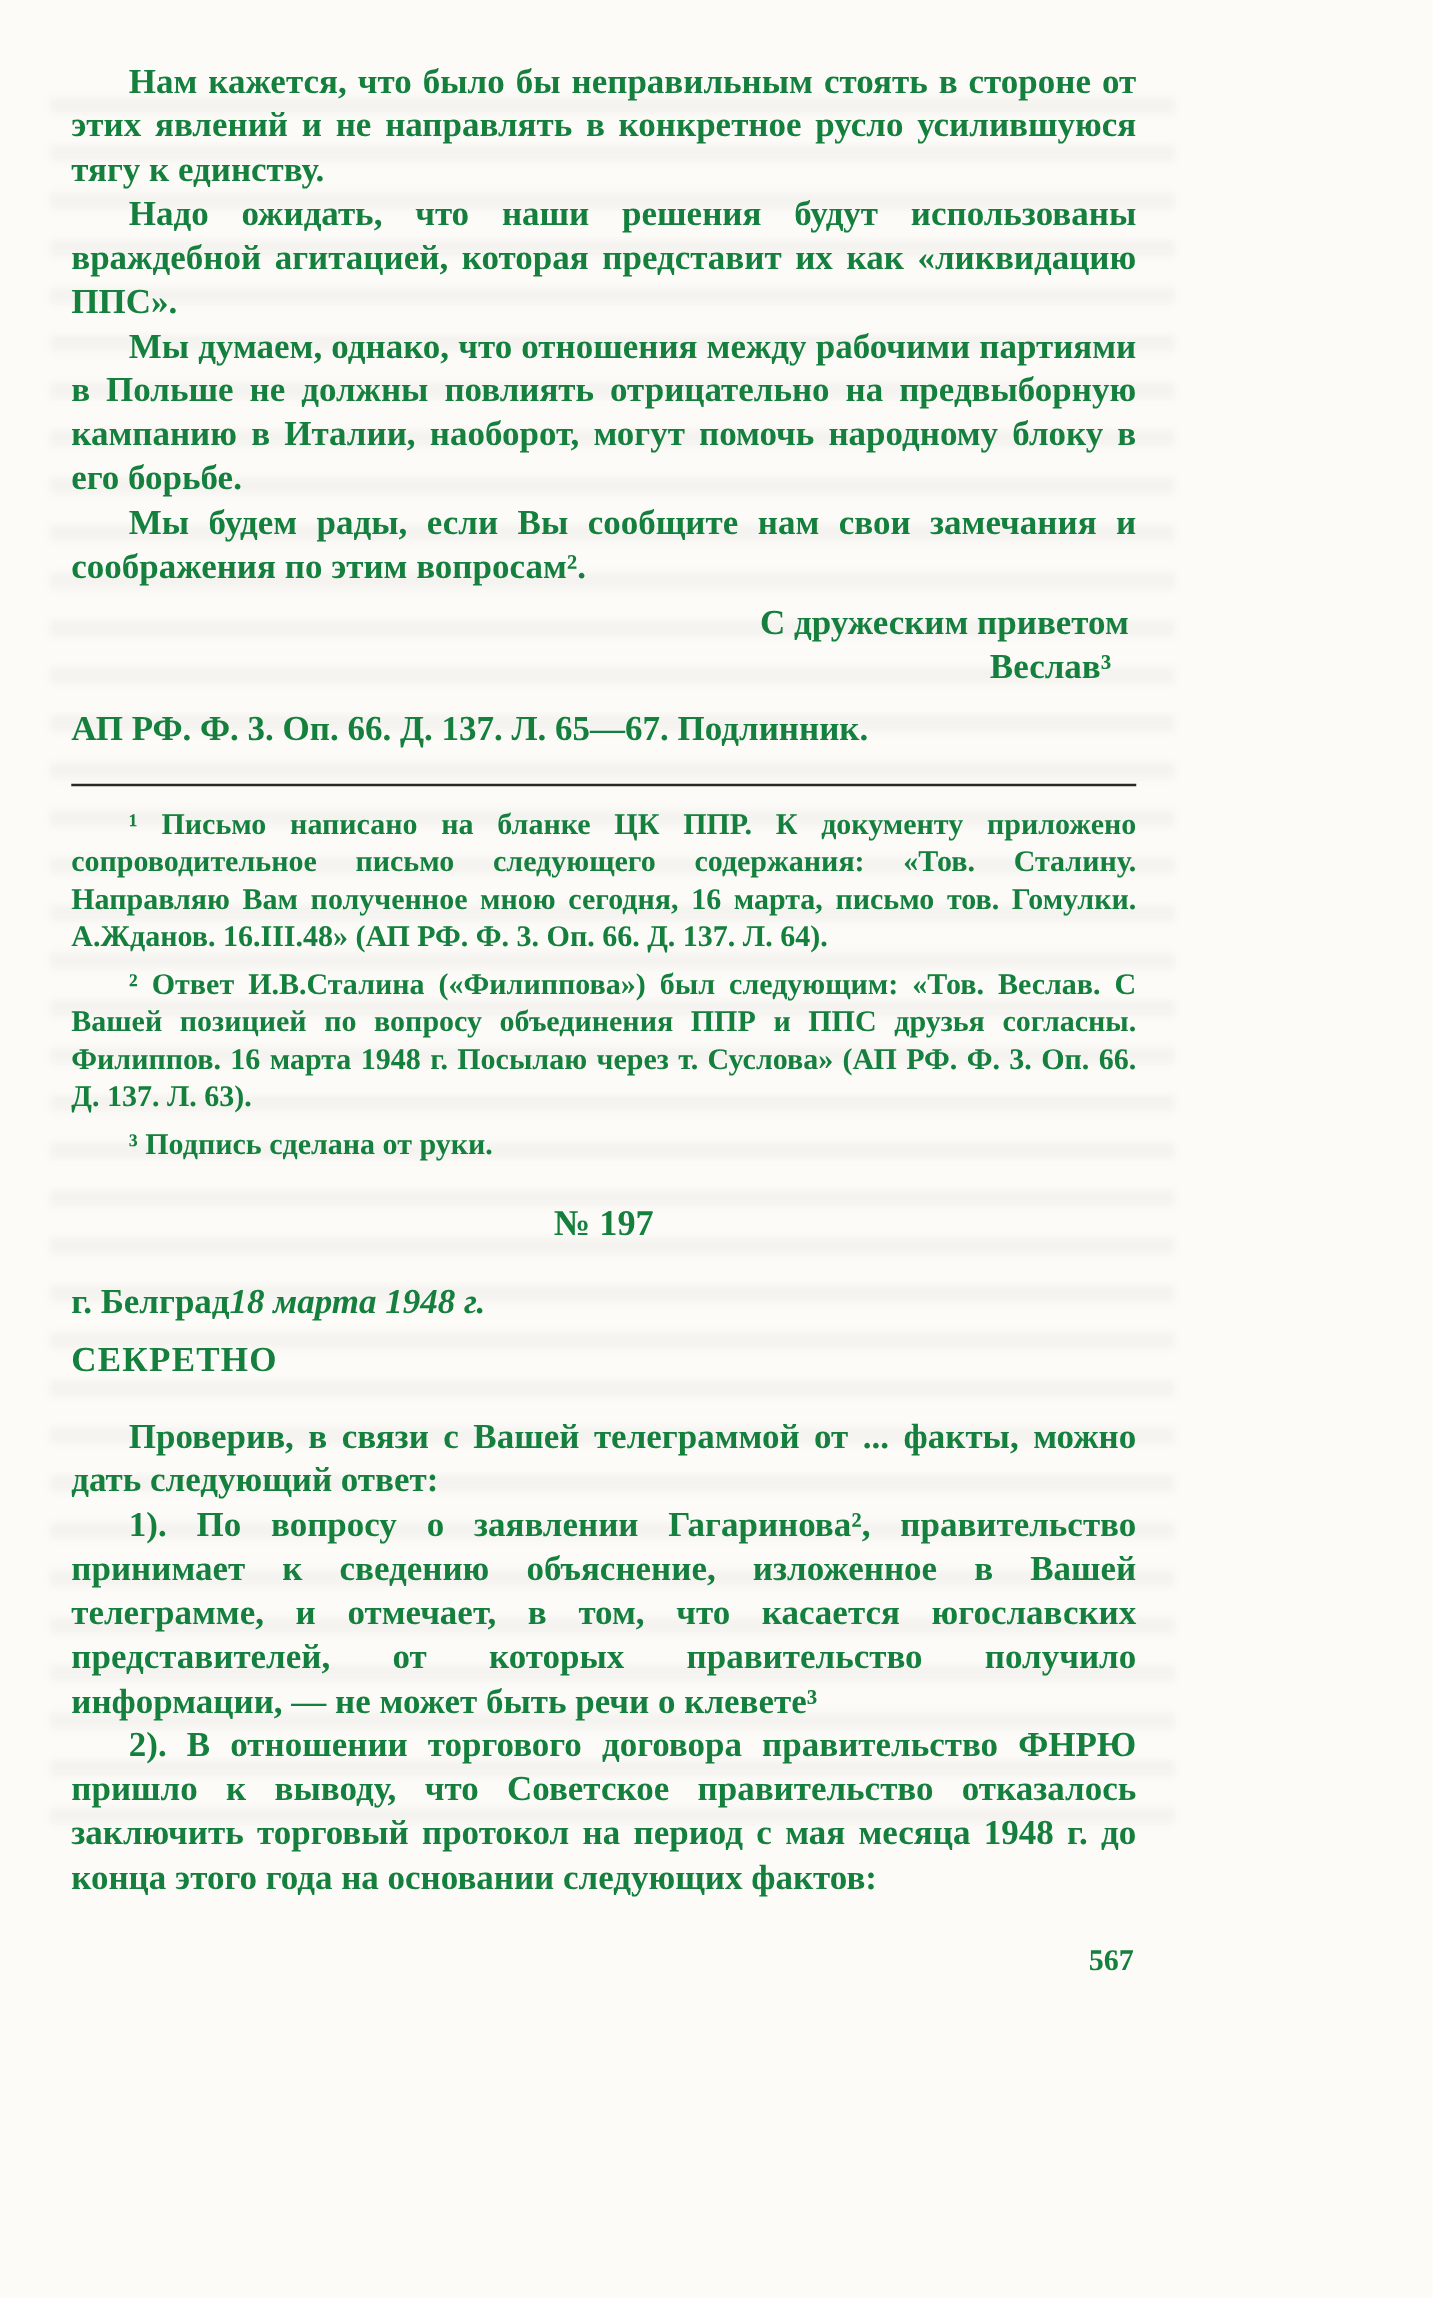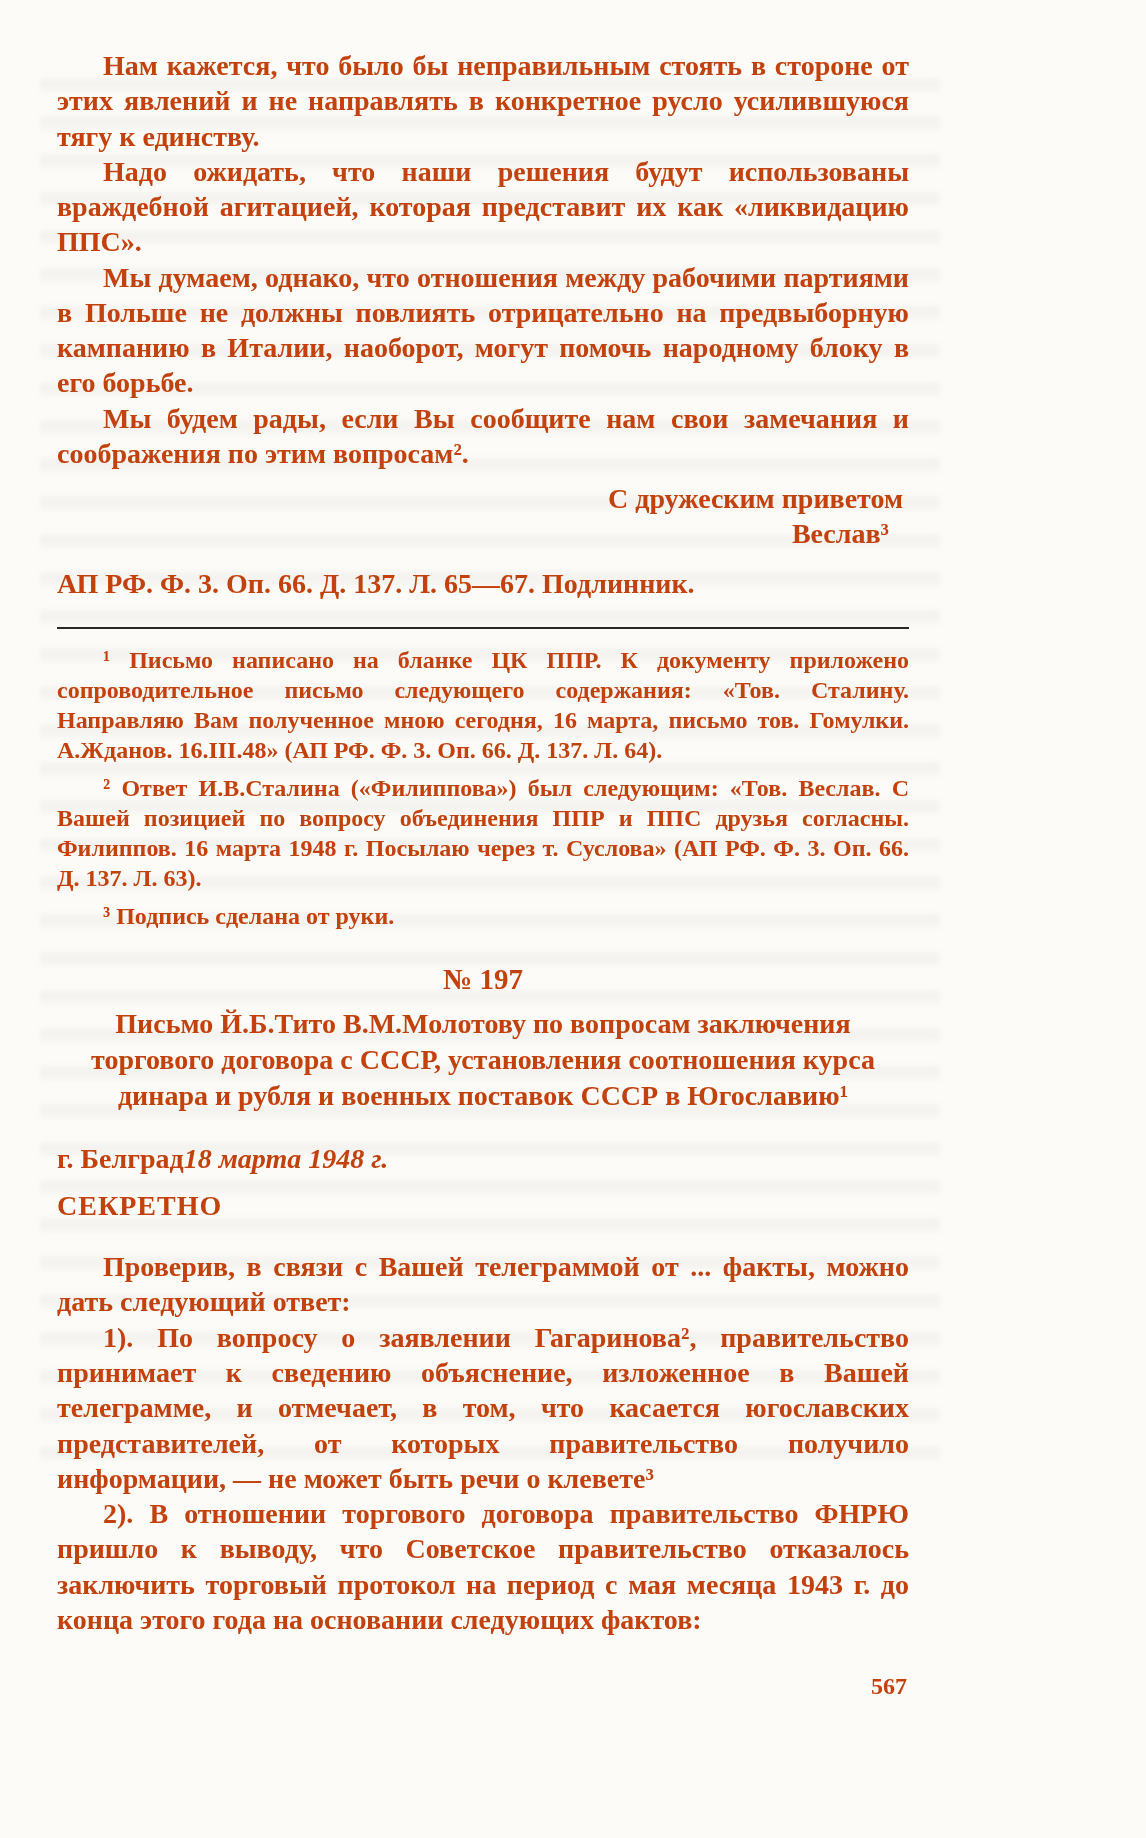--- a/index.html
+++ b/index.html
@@ -7,21 +7,21 @@
     margin: 0;
     padding: 0;
     background: #e8e6e1;
   }
   .page {
     position: relative;
     width: 1146px;
     height: 1838px;
     margin: 0 auto;
     background: #fcfbf7;
-    color: #c2410c;
+    color: #15803d;
     font-family: "Liberation Serif", "DejaVu Serif", serif;
     font-weight: 700;
     overflow: hidden;
   }
   
   .bleed {
     position: absolute;
     top: 60px;
     left: 40px;
     width: 900px;
@@ -128,31 +128,30 @@
 
     <p class="archive">АП РФ. Ф. 3. Оп. 66. Д. 137. Л. 65—67. Подлинник.</p>
 
     <hr class="fn-rule">
 
     <p class="footnote">¹ Письмо написано на бланке ЦК ППР. К документу приложено сопроводительное письмо следующего содержания: «Тов. Сталину. Направляю Вам полученное мною сегодня, 16 марта, письмо тов. Гомулки. А.Жданов. 16.III.48» (АП РФ. Ф. 3. Оп. 66. Д. 137. Л. 64).</p>
     <p class="footnote">² Ответ И.В.Сталина («Филиппова») был следующим: «Тов. Веслав. С Вашей позицией по вопросу объединения ППР и ППС друзья согласны. Филиппов. 16 марта 1948 г. Посылаю через т. Суслова» (АП РФ. Ф. 3. Оп. 66. Д. 137. Л. 63).</p>
     <p class="footnote">³ Подпись сделана от руки.</p>
 
     <div class="doc-number">№ 197</div>
-    <div class="doc-title">Письмо Й.Б.Тито В.М.Молотову по вопросам заключения торгового договора с СССР, установления соотношения курса динара и рубля и военных поставок СССР в Югославию¹</div>
 
     <div class="dateline">
       <span>г. Белград</span>
       <span class="date">18 марта 1948 г.</span>
     </div>
 
     <div class="classification">СЕКРЕТНО</div>
 
     <div class="body-block">
       <p>Проверив, в связи с Вашей телеграммой от ... факты, можно дать следующий ответ:</p>
       <p>1). По вопросу о заявлении Гагаринова², правительство принимает к сведению объяснение, изложенное в Вашей телеграмме, и отмечает, в том, что касается югославских представителей, от которых правительство получило информации, — не может быть речи о клевете³</p>
-      <p>2). В отношении торгового договора правительство ФНРЮ пришло к выводу, что Советское правительство отказалось заключить торговый протокол на период с мая месяца 1943 г. до конца этого года на основании следующих фактов:</p>
+      <p>2). В отношении торгового договора правительство ФНРЮ пришло к выводу, что Советское правительство отказалось заключить торговый протокол на период с мая месяца 1948 г. до конца этого года на основании следующих фактов:</p>
     </div>
 
     <div class="page-number">567</div>
 
   </div>
 </div>
 
 </body></html>

